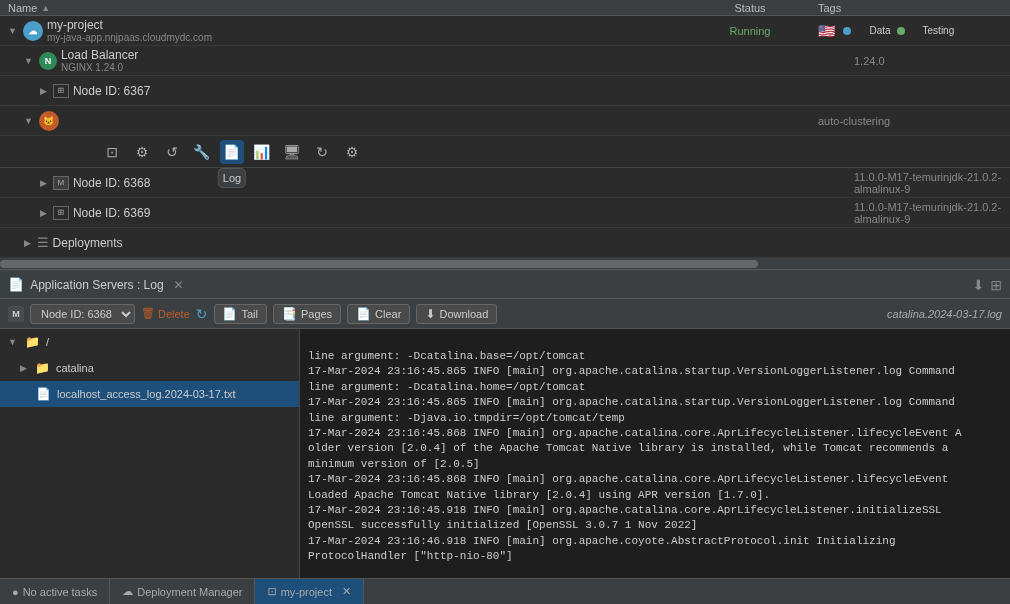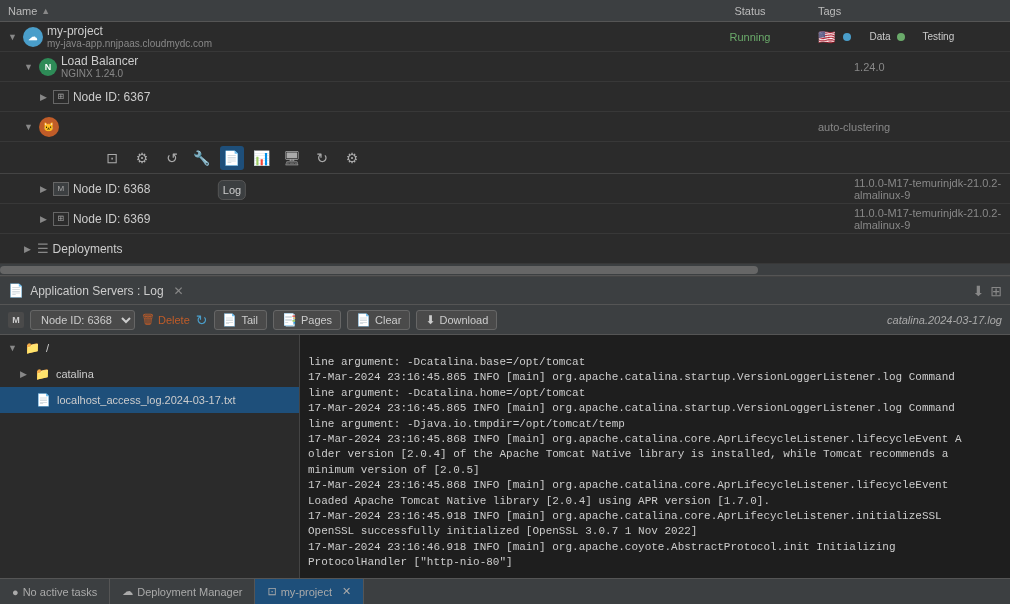--- a/index.html
+++ b/index.html
@@ -10,21 +10,21 @@
       background: #2b2b2b;
       flex: 0 0 auto;
       border-bottom: 1px solid #444;
     }
 
     
     .tree-header {
       display: flex;
       background: #3c3f41;
       border-bottom: 1px solid #555;
-      height: 22px;
+      height: 16px;
       align-items: center;
     }
     .tree-header-name {
       flex: 1;
       padding: 0 8px;
       font-size: 11px;
       color: #bbb;
       display: flex;
       align-items: center;
       gap: 4px;
@@ -139,21 +139,20 @@
       border: 1px solid #555;
       color: #ccc;
       padding: 3px 4px;
       border-radius: 5px;
       font-size: 11px;
       top: 28px;
       left: 50%;
       transform: translateX(-50%);
       white-space: nowrap;
       z-index: 100;
-      margin-top: 6px;
     }
 
     
     .scroll-area {
       height: 12px;
       background: #3c3f41;
       border-bottom: 1px solid #555;
       position: relative;
     }
     .scroll-thumb {

